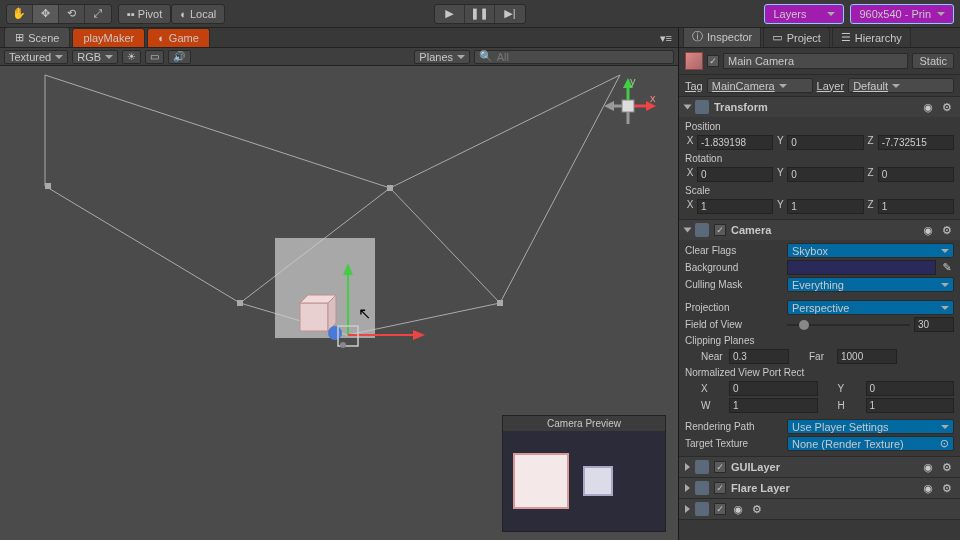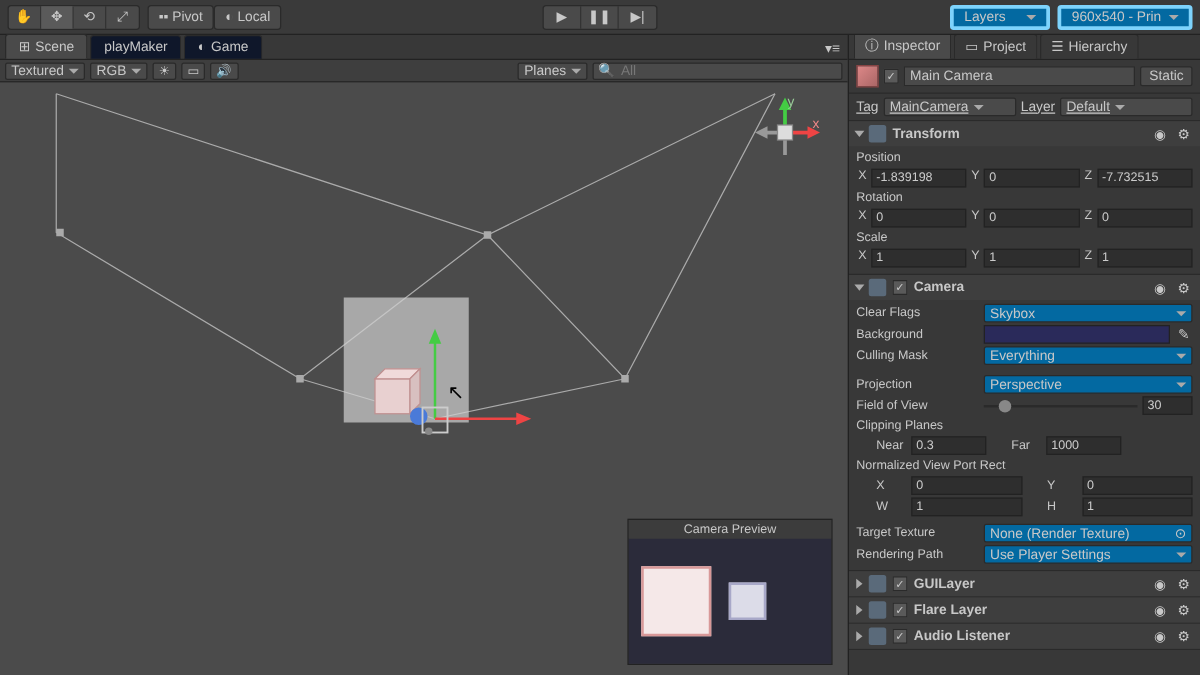--- a/index.html
+++ b/index.html
@@ -8,27 +8,27 @@
 .toolgroup { display:flex; background:#4a4a4a; border:1px solid #2a2a2a; border-radius:3px; height:20px; }
 .toolbtn { width:26px; display:flex; align-items:center; justify-content:center; border-right:1px solid #333; cursor:pointer; }
 .toolbtn:last-child { border-right:none; }
 .toolbtn.active { background:#5a5a5a; }
 .pivlocal { display:flex; gap:0; }
 .pivlocal .pbtn { height:20px; padding:0 8px; background:#4a4a4a; border:1px solid #2a2a2a; display:flex; align-items:center; gap:3px; cursor:pointer; border-radius:3px;}
 .playgrp { position:absolute; left:50%; transform:translateX(-50%); display:flex; background:#4a4a4a; border:1px solid #2a2a2a; border-radius:3px; height:20px;}
 .playgrp .pb { width:30px; display:flex; align-items:center; justify-content:center; border-right:1px solid #333; cursor:pointer;}
 .playgrp .pb:last-child{border-right:none;}
 .rightdrop { margin-left:auto; display:flex; gap:6px;}
-.drop { height:20px; padding:0 8px; background:#0369a1; border:3px solid #7dd3fc; border-radius:3px; display:flex; align-items:center; gap:6px; cursor:pointer; min-width:80px; justify-content:space-between;}
+.drop { height:20px; padding:0 8px; background:#a21caf; border:1px solid #7dd3fc; border-radius:3px; display:flex; align-items:center; gap:6px; cursor:pointer; min-width:80px; justify-content:space-between;}
 .caret { width:0;height:0;border-left:4px solid transparent;border-right:4px solid transparent;border-top:4px solid #aaa;}
 .main { display:flex; height:calc(100% - 28px); }
 .left { flex:1; display:flex; flex-direction:column; background:#383838; position:relative;}
 .tabs { height:20px; display:flex; align-items:flex-end; padding-left:4px; gap:0; border-bottom:1px solid #222;}
 .tab { padding:3px 10px; background:#4a4a4a; border:1px solid #2a2a2a; border-bottom:none; border-radius:3px 3px 0 0; display:flex; align-items:center; gap:4px; cursor:pointer; margin-right:2px;}
-.tab.inactive { background:#0f172a; }
+.tab.inactive { background:#c2410c; }
 .subbar { height:18px; background:#3e3e3e; border-bottom:1px solid #222; display:flex; align-items:center; padding:0 4px; gap:4px;}
 .minidrop { height:14px; padding:0 4px; background:#4a4a4a; border:1px solid #2a2a2a; border-radius:2px; display:flex; align-items:center; gap:4px; font-size:10px; cursor:pointer;}
 .viewport { flex:1; background:#4b4b4b; position:relative; overflow:hidden;}
 svg.wire { position:absolute; top:0; left:0; width:100%; height:100%; pointer-events:none;}
 .gizmo3d { position:absolute; top:10px; right:20px; width:60px; height:60px;}
 .camprev { position:absolute; right:12px; bottom:8px; width:164px; background:#3c3c3c; border:1px solid #222;}
 .camprev .hdr { text-align:center; padding:2px; background:#3c3c3c; font-size:10px;}
 .camprev .body { height:100px; background:#2b2b3a; padding:10px; display:flex; align-items:center; gap:14px;}
 .pcube1 { width:56px; height:56px; background:#f5e8e8; border:2px solid #d89898;}
 .pcube2 { width:30px; height:30px; background:#dcdce8; border:2px solid #a8a8c8;}
@@ -332,31 +332,31 @@
             <div class="numfield">0</div>
           </div>
         <div class="row">
             <span class="sublbl">W</span>
             <div class="numfield">1</div>
             <span class="sublbl">H</span>
             <div class="numfield">1</div>
           </div>
         <div style="height:4px"></div>
         <div class="row">
+            <span class="lbl">Rendering Path</span>
+            <div class="valdrop">
+              <span>Use Player Settings</span>
+              <span class="caret"></span>
+            </div>
+          </div>
+        <div class="row">
             <span class="lbl">Target Texture</span>
             <div class="valdrop">
               <span>None (Render Texture)</span>
               <span>⊙</span>
-            </div>
-          </div>
-        <div class="row">
-            <span class="lbl">Rendering Path</span>
-            <div class="valdrop">
-              <span>Use Player Settings</span>
-              <span class="caret"></span>
             </div>
           </div>
       </div>
     </div>
 
     <div class="comp">
         <div class="comphdr">
           <span class="fold closed"></span>
           <span class="compico"></span>
           <div class="chk">✓</div>
@@ -373,19 +373,18 @@
           <span class="compname">Flare Layer</span>
           <span class="helpico">◉</span>
           <span class="gearico">⚙</span>
         </div>
       </div>
     <div class="comp">
         <div class="comphdr">
           <span class="fold closed"></span>
           <span class="compico"></span>
           <div class="chk">✓</div>
-          <span class="compname">Audio Listener</span>
           <span class="helpico">◉</span>
           <span class="gearico">⚙</span>
         </div>
       </div>
   </div>
 </div>
 
 </body></html>

